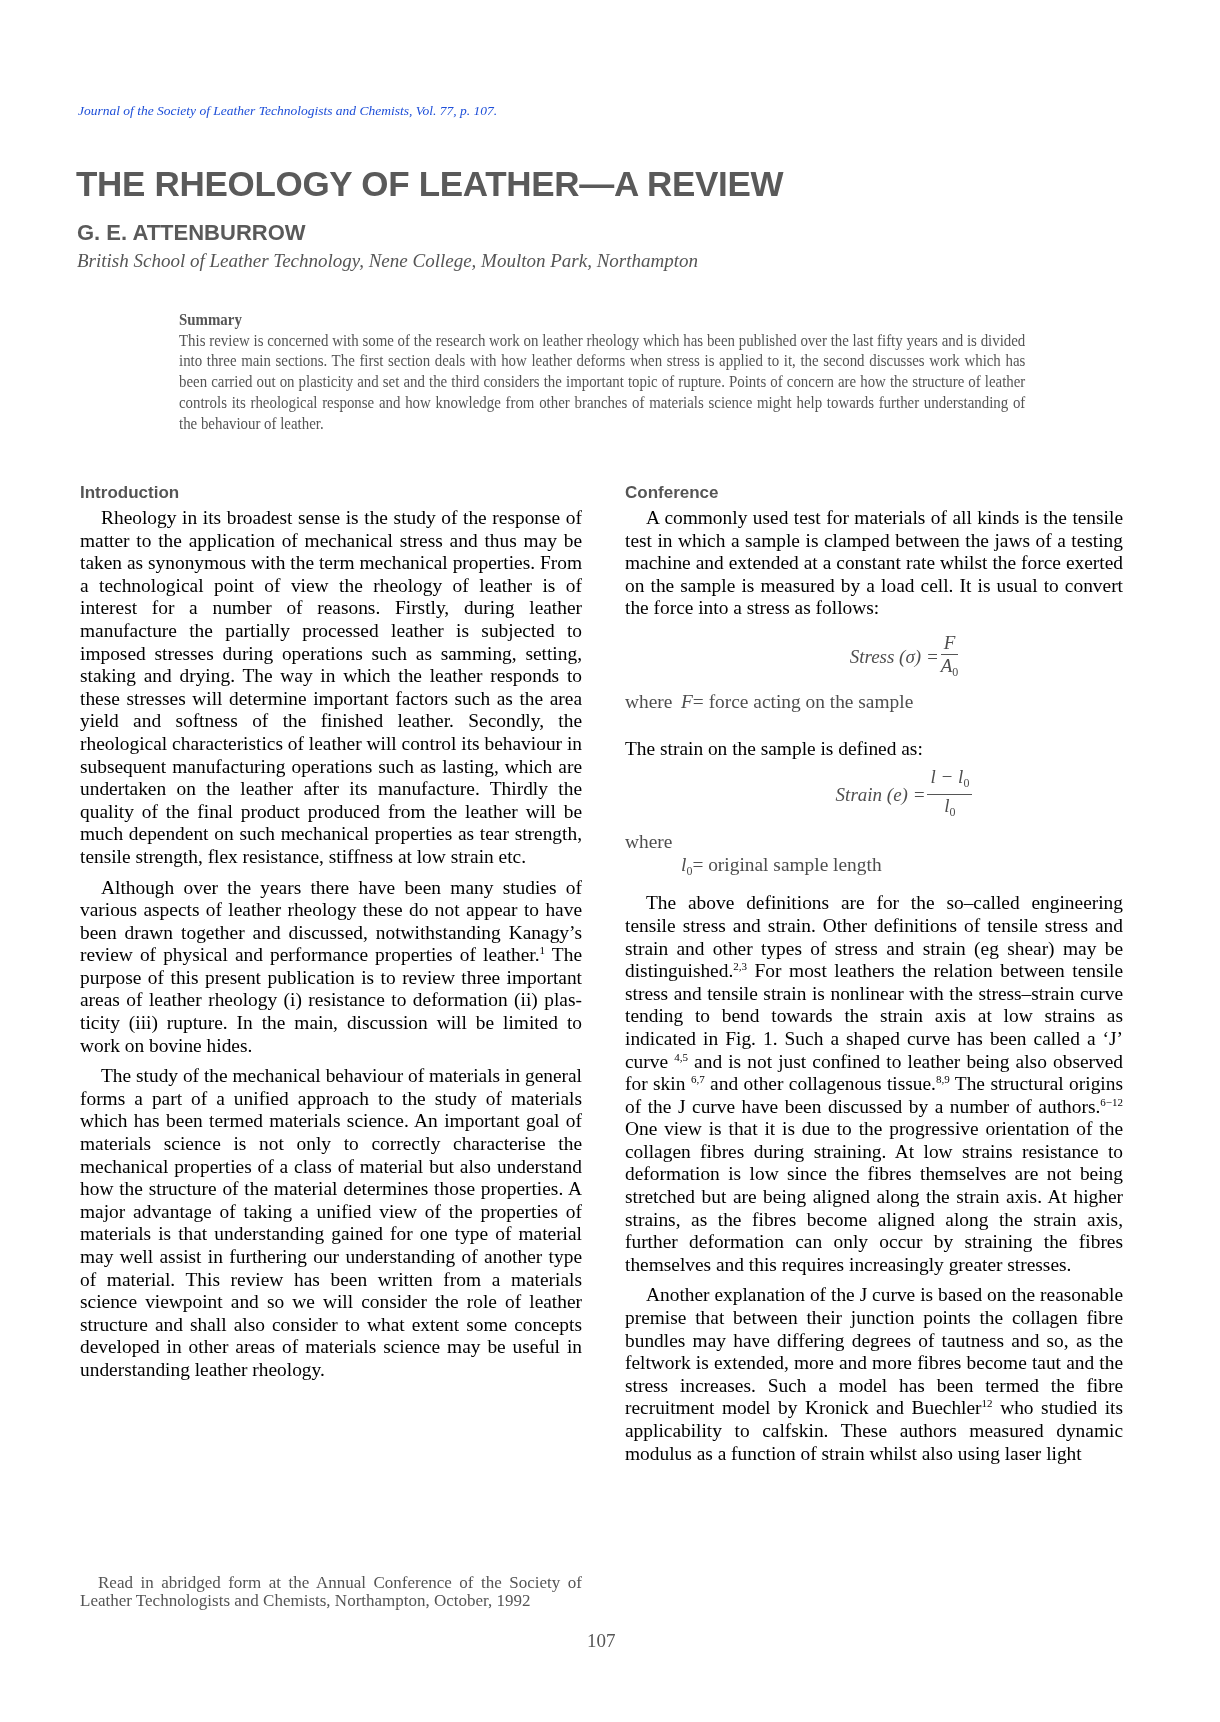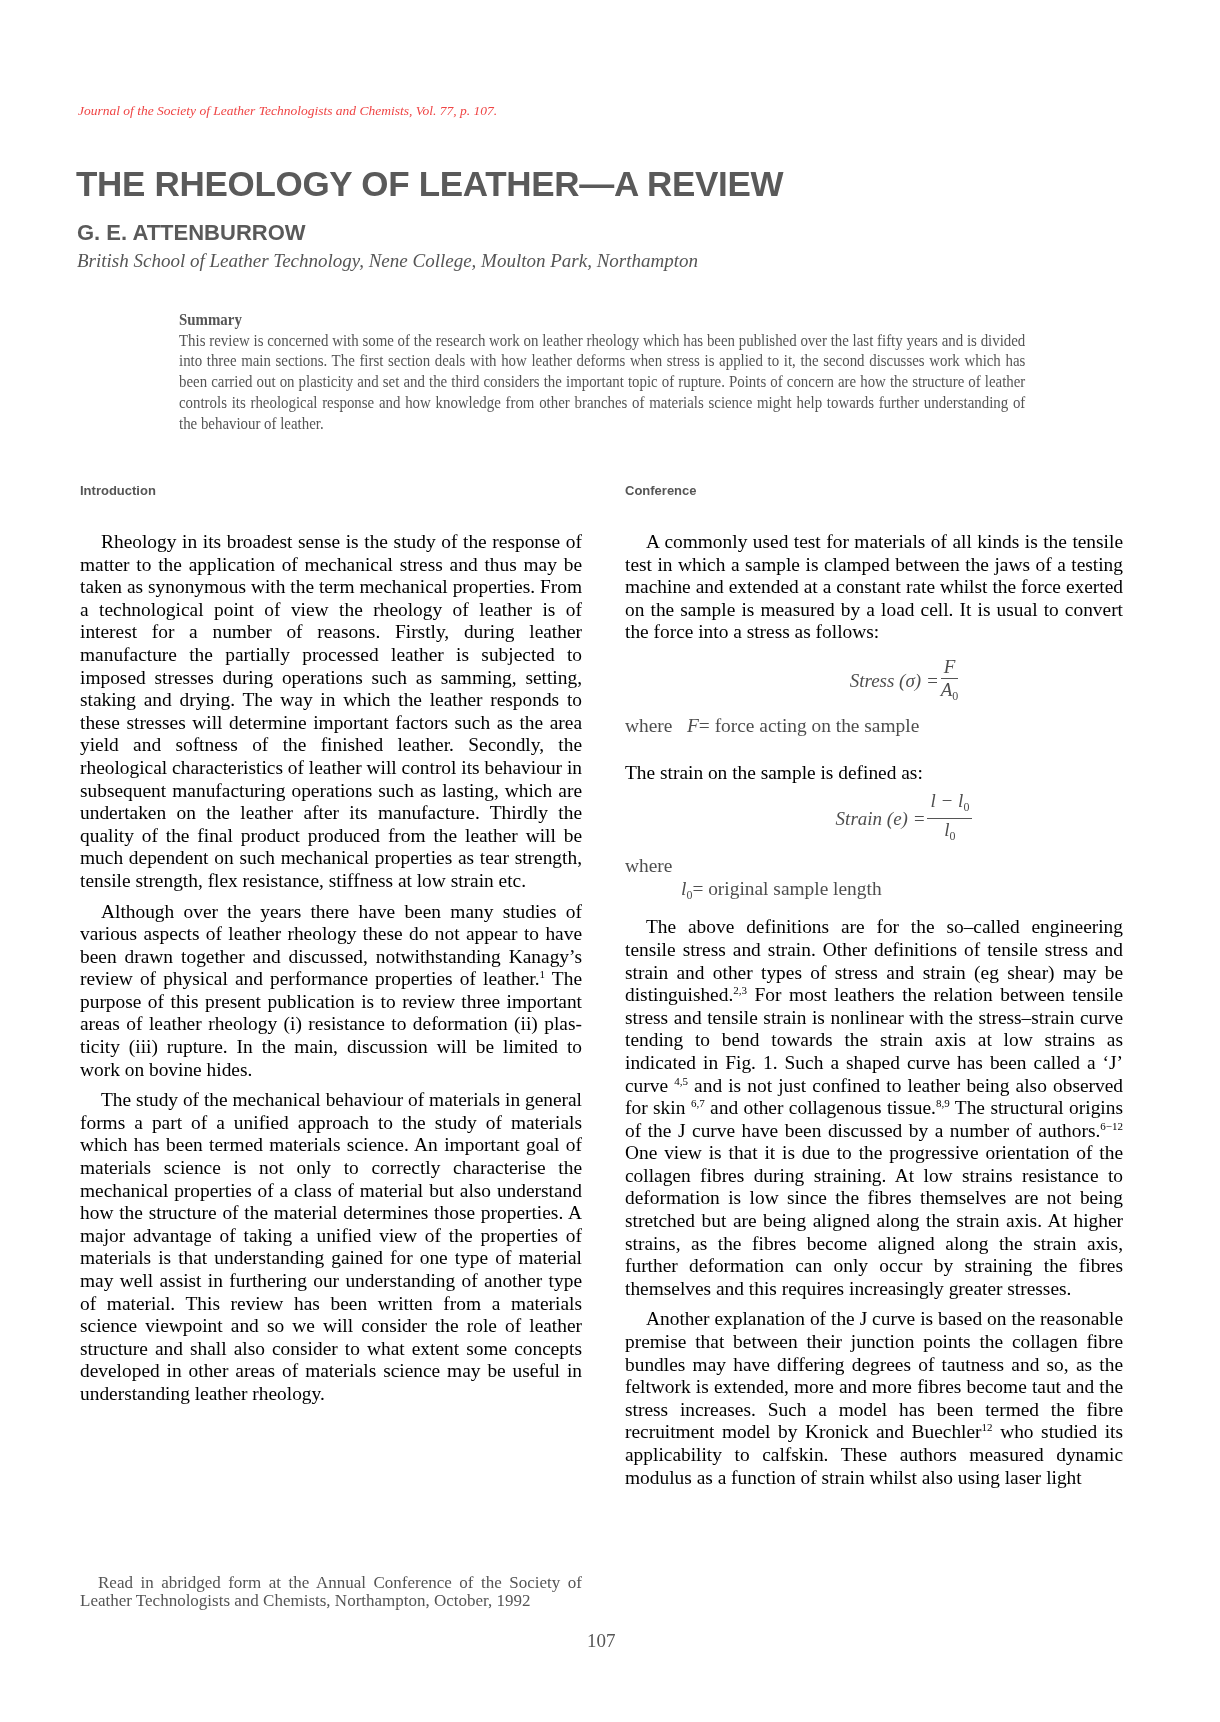--- a/index.html
+++ b/index.html
@@ -3,21 +3,21 @@
 <meta charset="utf-8">
 <style>
   html, body { margin: 0; padding: 0; background: #ffffff; }
   body {
     width: 1220px; height: 1722px; position: relative; overflow: hidden;
     color: #4a4a4a;
     font-family: "Liberation Serif", "DejaVu Serif", serif;
   }
   .journal-line {
     position: absolute; left: 78px; top: 103px;
-    font-style: italic; font-size: 13.5px; color: #ef4444;
+    font-style: italic; font-size: 13.5px; color: #1d4ed8;
   }
   .title {
     position: absolute; left: 76px; top: 164px;
     font-family: "Liberation Sans", "DejaVu Sans", sans-serif;
     font-weight: bold; font-size: 35px; color: #5a5a5a; letter-spacing: -0.3px;
     margin: 0;
   }
   .author {
     position: absolute; left: 77px; top: 220px;
     font-family: "Liberation Sans", "DejaVu Sans", sans-serif;
@@ -37,21 +37,21 @@
   .summary-heading { font-weight: bold; display: block; }
   .summary-text { text-align: justify; text-align-last: left; display: block; }
 
   .col {
     position: absolute; top: 483px; width: 502px;
   }
   .col-left { left: 80px; }
   .col-right { left: 625px; width: 498px; }
   .section-heading {
     font-family: "Liberation Sans", "DejaVu Sans", sans-serif;
-    font-weight: bold; font-size: 13px; color: #555; margin: 0 0 24px 0;
+    font-weight: bold; font-size: 17px; color: #555; margin: 0 0 0 0;
     height: 24px;
   }
   .para {
     font-size: 19.4px; line-height: 22.6px; text-align: justify;
     margin: 0; text-indent: 21px; color: #000000;
   }
   .para.noindent { text-indent: 0; }
   .para + .para { margin-top: 8px; }
   sup { font-size: 11px; line-height: 0; vertical-align: 7px; }
 
@@ -59,21 +59,21 @@
     display: flex; align-items: center; justify-content: center;
     font-style: italic; font-size: 19px; margin: 8px 0 8px 0; color: #4e4e4e;
     padding-left: 60px;
   }
   .frac { display: inline-flex; flex-direction: column; align-items: center; margin-left: 2px; }
   .frac .num { border-bottom: 1.3px solid #555; padding: 0 3px; line-height: 22px; }
   .frac .den { line-height: 22px; }
   .sub { font-size: 12px; vertical-align: -4px; font-style: normal; }
 
   .where-block { font-size: 19.4px; line-height: 22.6px; color: #4e4e4e; }
-  .where-row { display: flex; gap: 6px; }
+  .where-row { display: flex; }
   .where-label { width: 56px; flex: none; }
   .where-def { flex: 1; text-align: justify; }
   .where-def.indented { margin-left: 56px; }
 
   .footnote {
     position: absolute; left: 80px; top: 1574px; width: 502px;
     font-size: 17px; line-height: 18px; color: #555; text-align: justify;
     text-indent: 18px;
   }
   .page-number {

